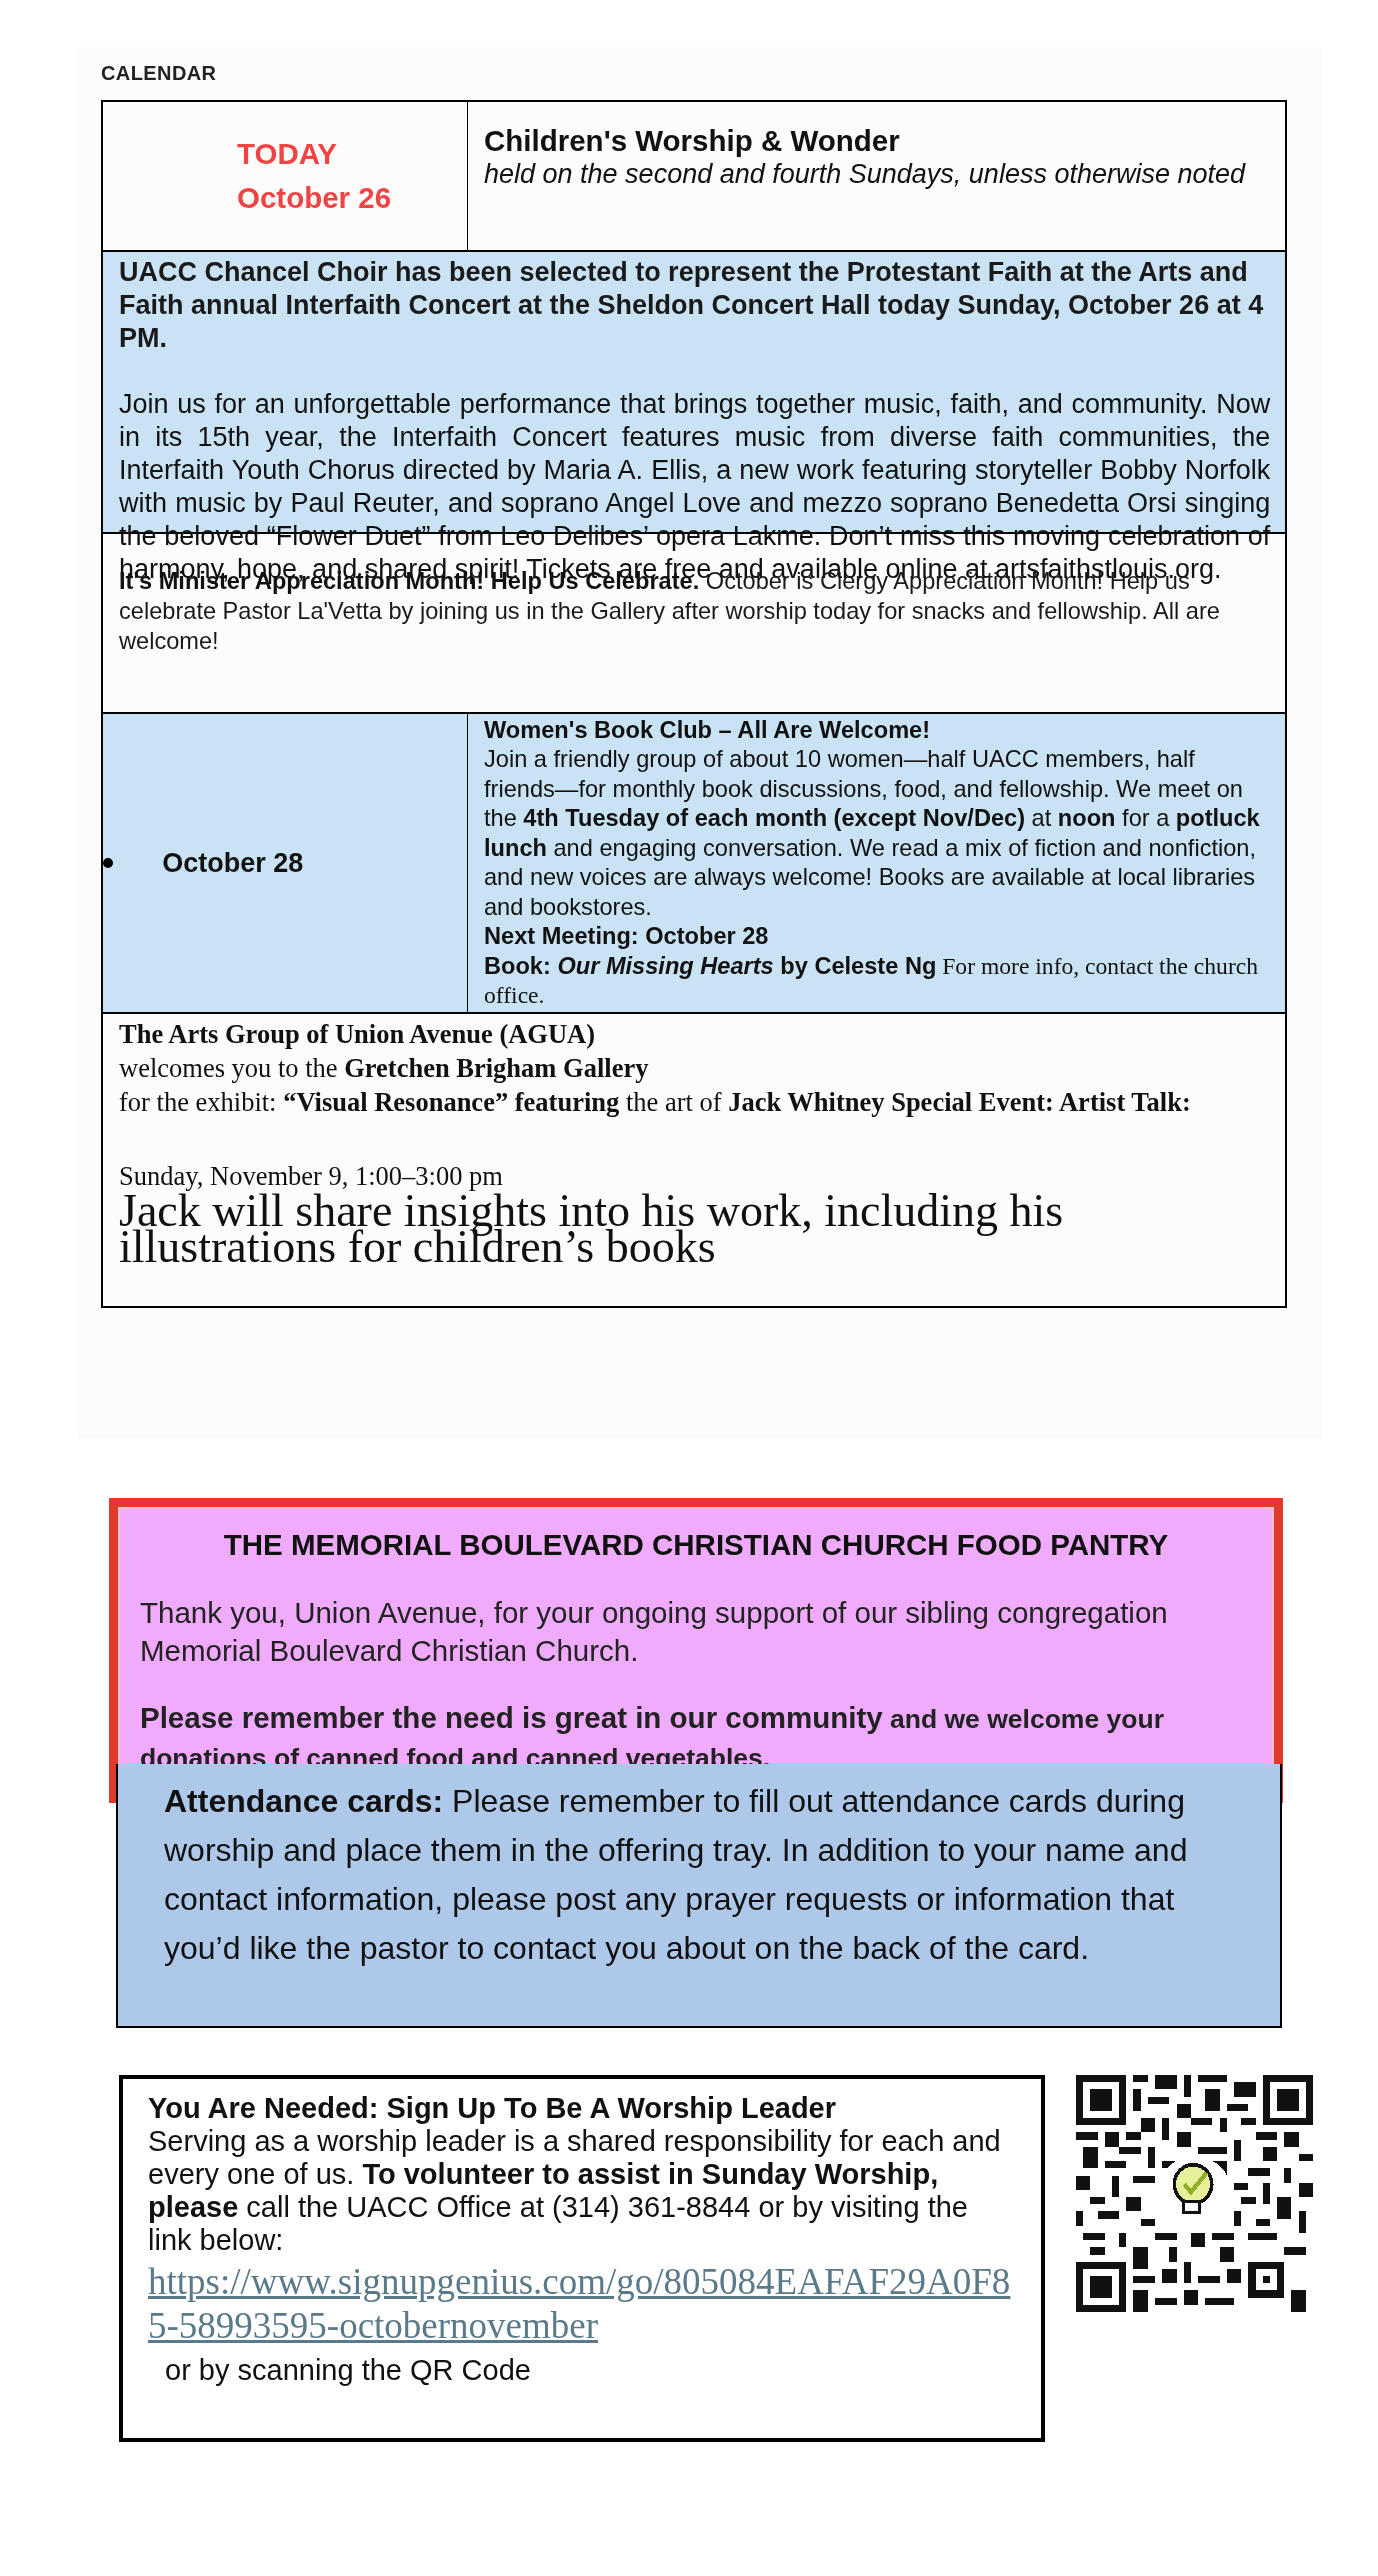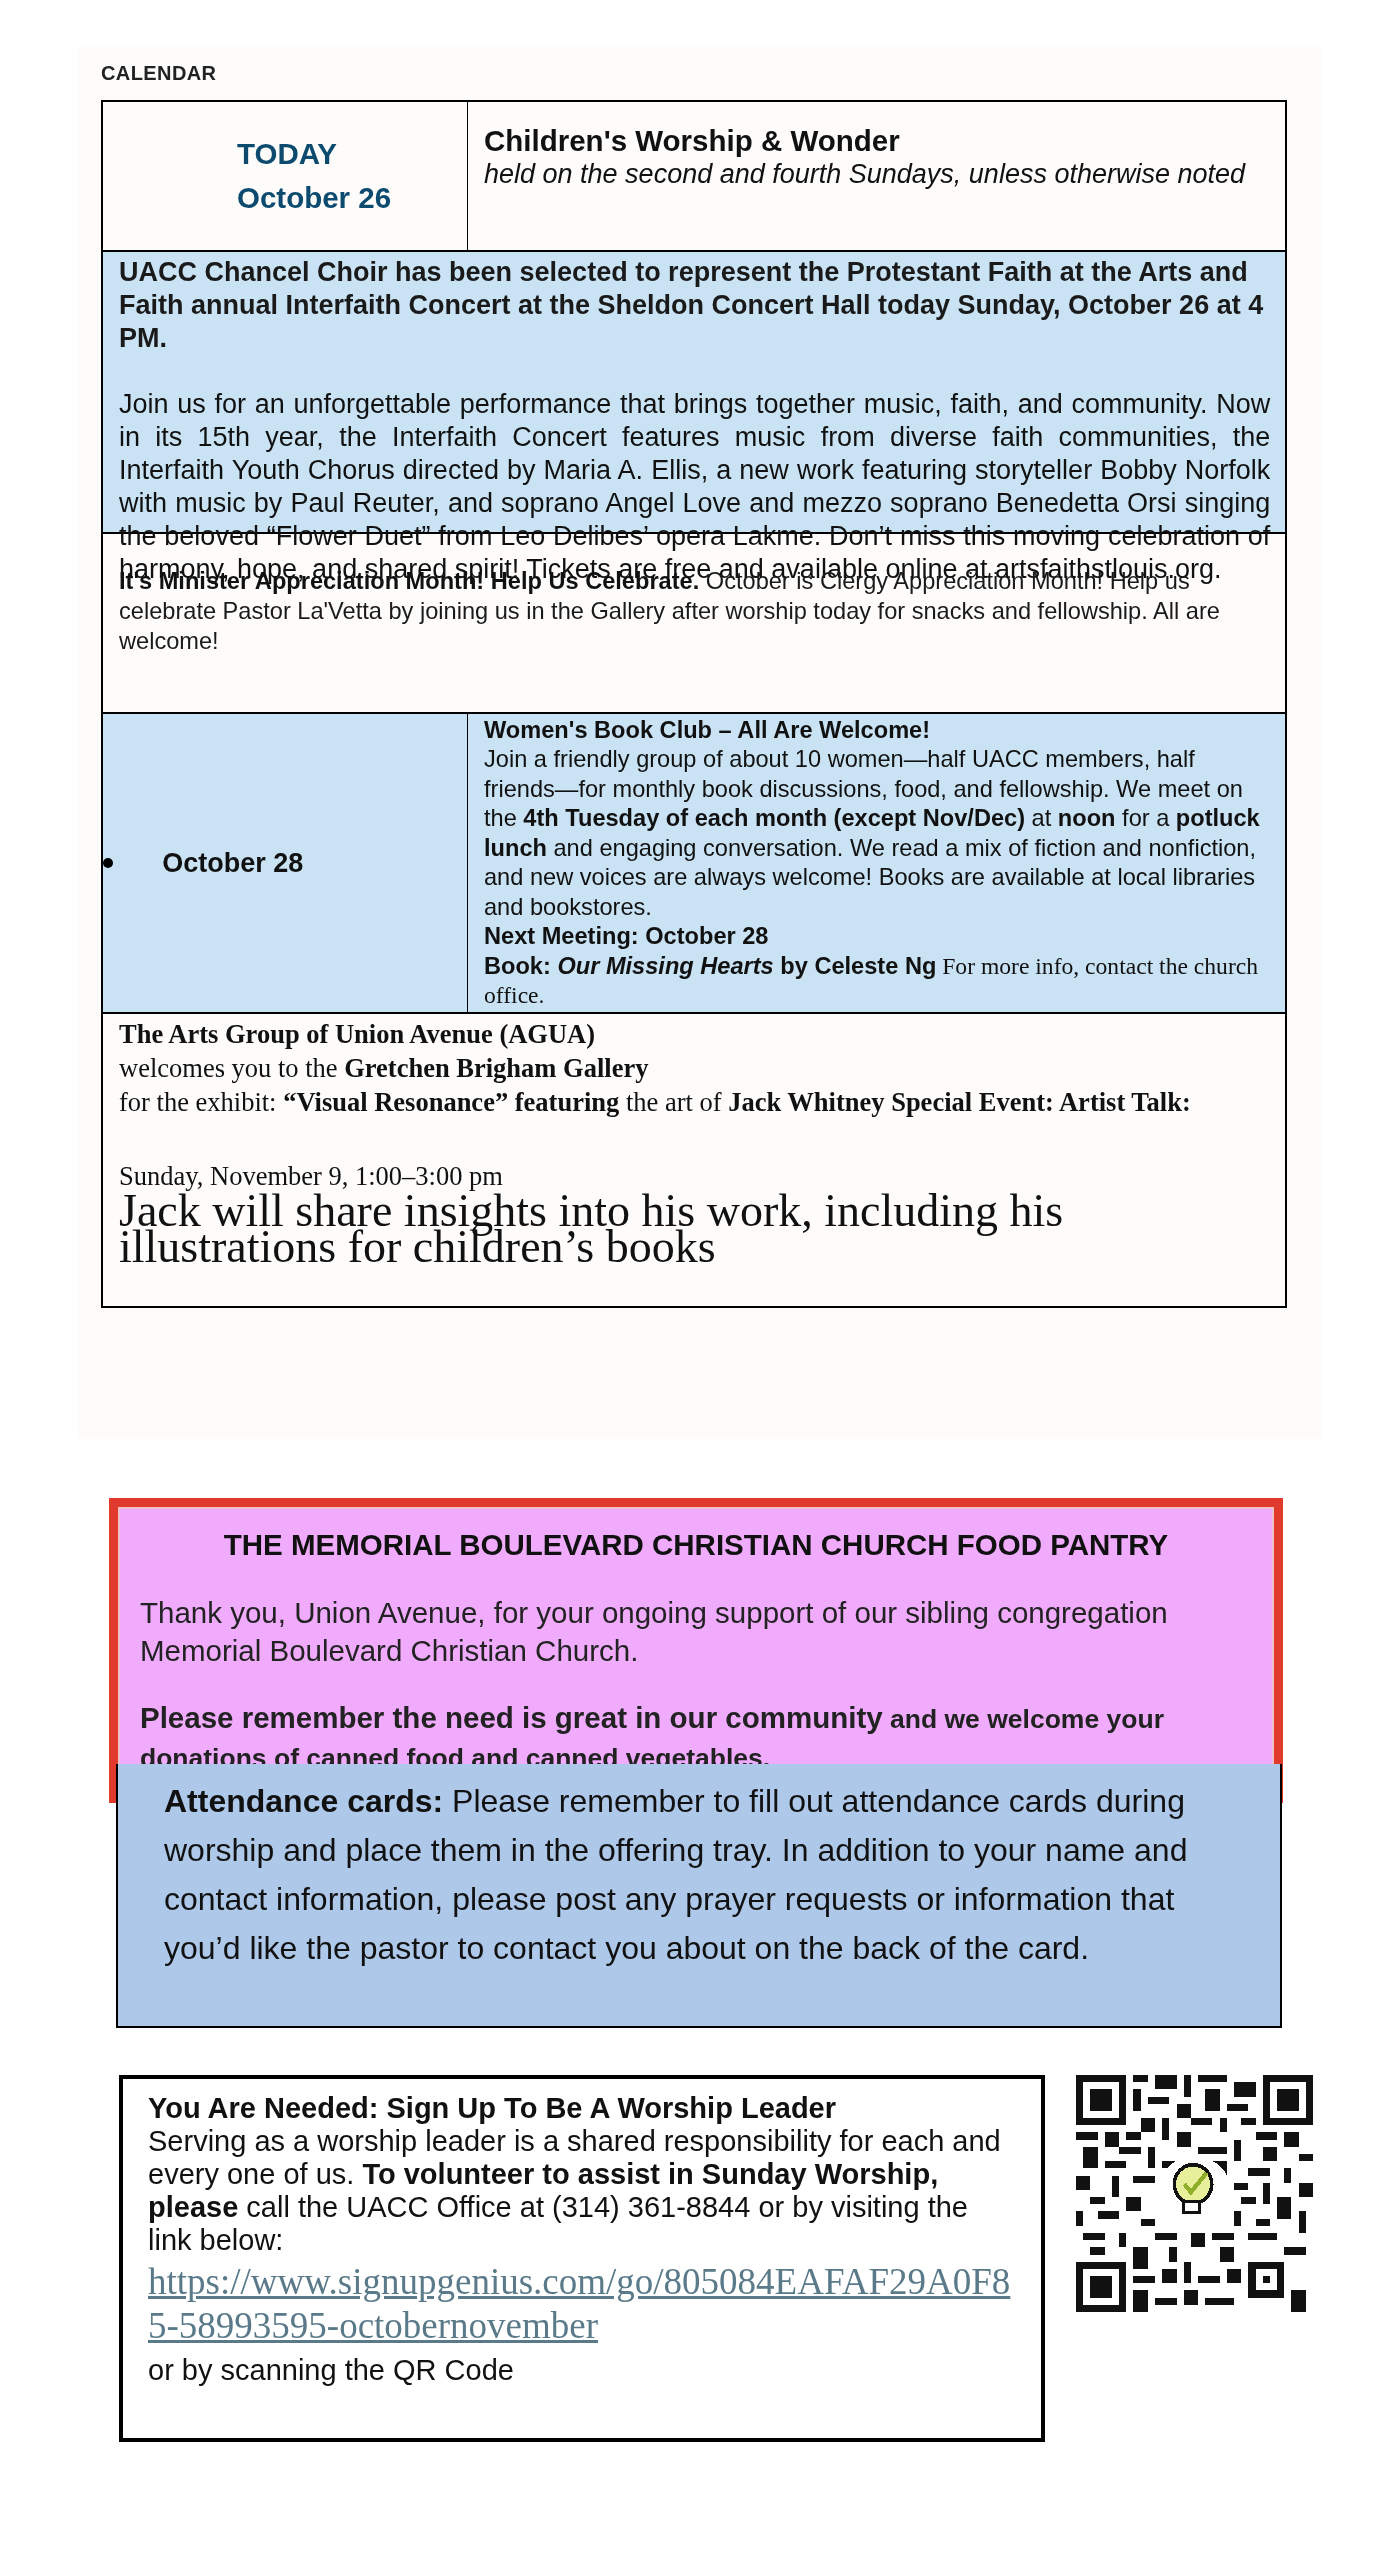--- a/index.html
+++ b/index.html
@@ -14,21 +14,21 @@
   .cal-row { display: flex; border-bottom: 2.2px solid #000; }
   .cal-row:last-child { border-bottom: none; }
   .cal-row.full { display: block; }
   .cal-row.blue { background: #c9e3f5; }
   .cal-row.white { background: #fdfcfb; }
   .cal-date { width: 365px; border-right: 1.5px solid #000; display: flex; align-items: center; flex-shrink: 0; }
   .cal-body { flex: 1; }
 
   .r1 { height: 150px; }
   .r1 .cal-date { justify-content: flex-start; padding-left: 134px; }
-  .today-lines { font-size: 29.5px; font-weight: bold; line-height: 44px; color: #0c4a6e; }
+  .today-lines { font-size: 29.5px; font-weight: bold; line-height: 44px; color: #ef4444; }
   .r1 .cal-body { padding: 20.6px 16px 0 16px; }
   .cw-title { font-size: 29.5px; font-weight: bold; line-height: 35px; color: #111; }
   .cw-sub { font-size: 27px; font-style: italic; line-height: 32px; color: #111; }
 
   .r2 { height: 282px; padding: 4.4px 14.7px 0 16px; }
   .concert-lead { font-size: 27px; font-weight: bold; line-height: 33px; color: #1a1a1a; }
   .concert-body { font-size: 27px; line-height: 33px; margin-top: 33px; text-align: justify; color: #111; }
 
   .r3 { height: 180px; padding: 32px 16px 0 16px; font-size: 23.6px; line-height: 30px; color: #1a1a1a; }
   .r3 b { color: #111; }
@@ -49,21 +49,21 @@
   .pantry { position: absolute; left: 110px; top: 1462px; width: 1172px; height: 303px; border: 8.8px solid #e03a2c; outline: 1.5px solid #e03a2c; outline-offset: 0; background: #f0abfc; box-shadow: inset 0 0 0 1.5px #f3c5bf; padding: 20.6px 0 0 22px; margin-top: 37px; }
   .pantry-title { font-size: 29.5px; font-weight: bold; text-align: center; padding-right: 22px; color: #111; }
   .pantry-p1 { font-size: 29.5px; line-height: 38px; color: #222; margin-top: 32px; }
   .pantry-p2 { font-size: 29.5px; line-height: 38px; color: #222; margin-top: 29.5px; font-weight: bold; }
   .pantry-p2 .small { font-size: 26.5px; }
 
   .attend { position: absolute; left: 116px; top: 1764px; width: 1166px; height: 264px; background: #aec8e9; border: 2.2px solid #000; border-top: none; padding: 13.3px 29.5px 0 46px; font-size: 32px; line-height: 49px; color: #111; }
 
   .volunteer { position: absolute; left: 119px; top: 2075px; width: 926px; height: 367px; border: 4.4px solid #000; padding: 13.3px 29.5px 0 25px; font-size: 29px; line-height: 33px; color: #111; }
   .vol-link { font-family: "Liberation Serif", serif; font-size: 37px; line-height: 44px; color: #5a7a8a; text-decoration: underline; word-break: break-all; display: block; margin-top: 2.9px; }
-  .vol-tail { margin-top: 5.9px; display: block; }
+  .vol-tail { margin-top: 5.9px; display: block; margin-left: 17px; }
 
   .qr { position: absolute; left: 1075px; top: 2075px; width: 239px; height: 237px; }
 </style>
 </head>
 <body>
 
 <div class="page-bg"></div>
 
 <div class="calendar-heading">CALENDAR</div>
 

